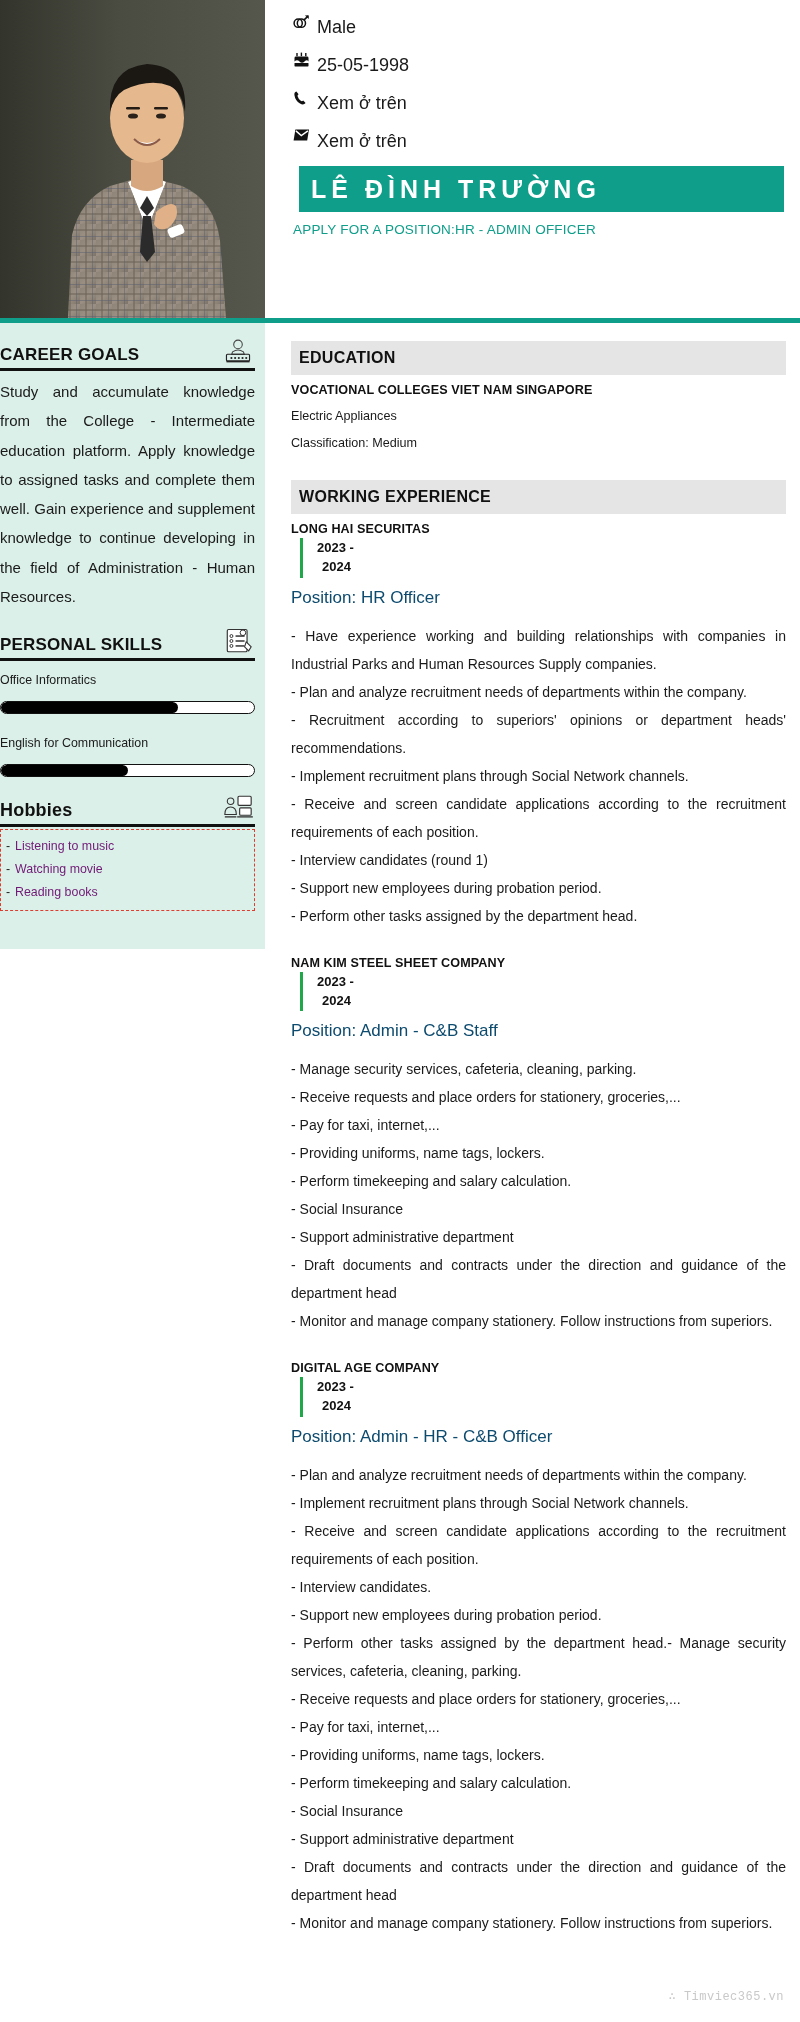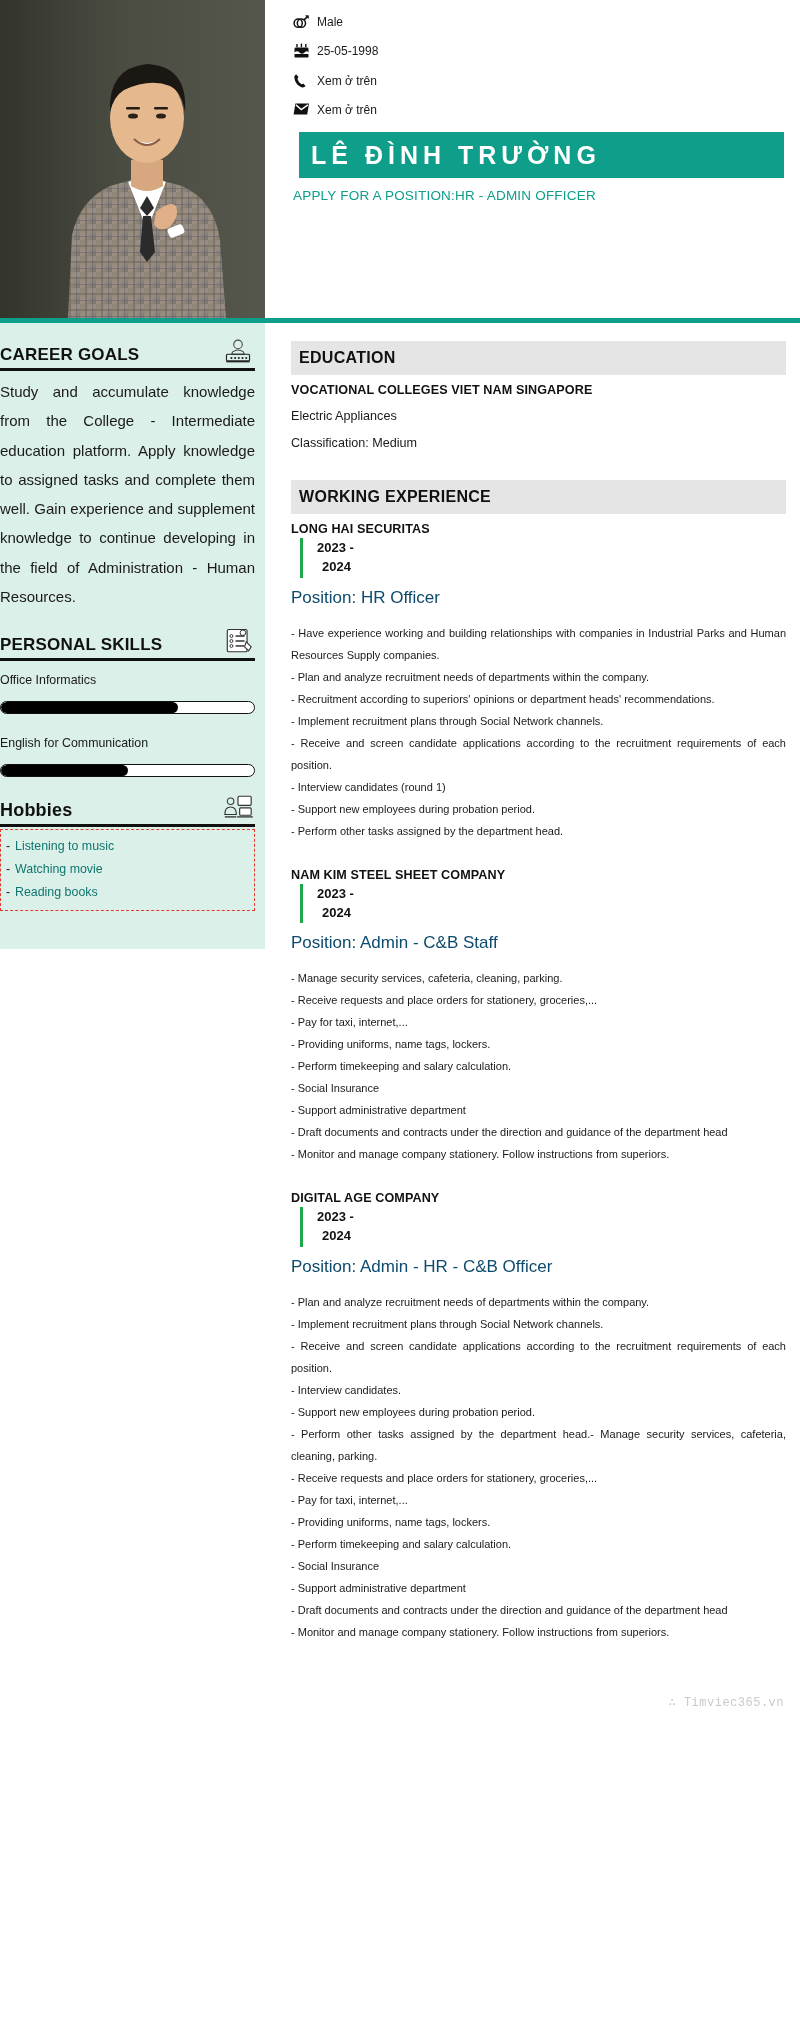--- a/index.html
+++ b/index.html
@@ -37,21 +37,21 @@
     padding: 14px 16px 0 26px;
     position: relative;
     height: 318px;
   }
 
   .contact-list { margin: 0 0 6px 0; }
   .contact-row {
     display: flex;
     align-items: flex-start;
     margin-bottom: 12px;
-    font-size: 12px;
+    font-size: 18px;
     color: #1a1a1a;
     line-height: 1.45;
   }
   .contact-row .ic {
     flex: 0 0 26px;
     width: 26px;
     height: 17px;
     display: flex;
     align-items: flex-start;
     justify-content: flex-start;
@@ -146,21 +146,21 @@
     border-radius: 7px;
   }
 
   .hobby-box {
     border: 1px dashed #e03b2f;
     padding: 5px 4px 6px 4px;
     margin-top: 0px;
   }
   .hobby-item {
     font-size: 12.4px;
-    color: #0f766e;
+    color: #701a75;
     line-height: 1.05;
     padding: 5px 0 5px 10px;
     position: relative;
   }
   .hobby-item::before {
     content: "-";
     position: absolute;
     left: 1px;
     top: 5px;
     color: #1a1a1a;
@@ -209,21 +209,21 @@
     margin-bottom: 10px;
     margin-left: 9px;
   }
   .job-dates .d2 { padding-left: 5px; }
   .job-pos {
     font-size: 17px;
     color: #0c4a6e;
     margin-bottom: 14px;
   }
   .job-duty {
-    font-size: 11px;
+    font-size: 14px;
     color: #1a1a1a;
     line-height: 2.0;
     text-align: justify;
     margin-bottom: 0px;
   }
 
   .footer-mark {
     text-align: right;
     color: #c9c9c9;
     font-family: "Liberation Mono", monospace;

